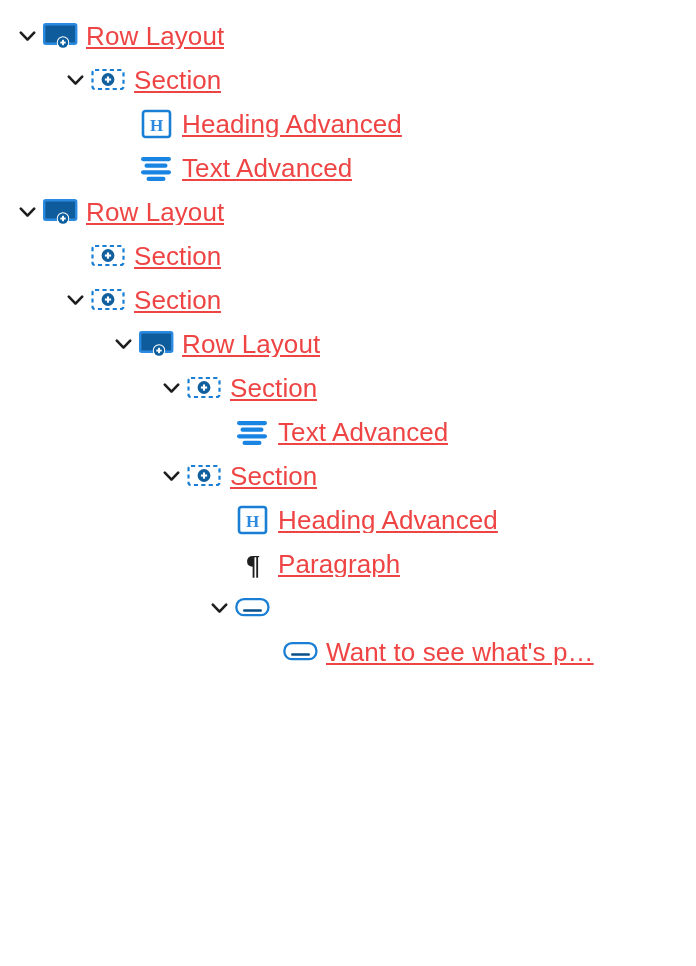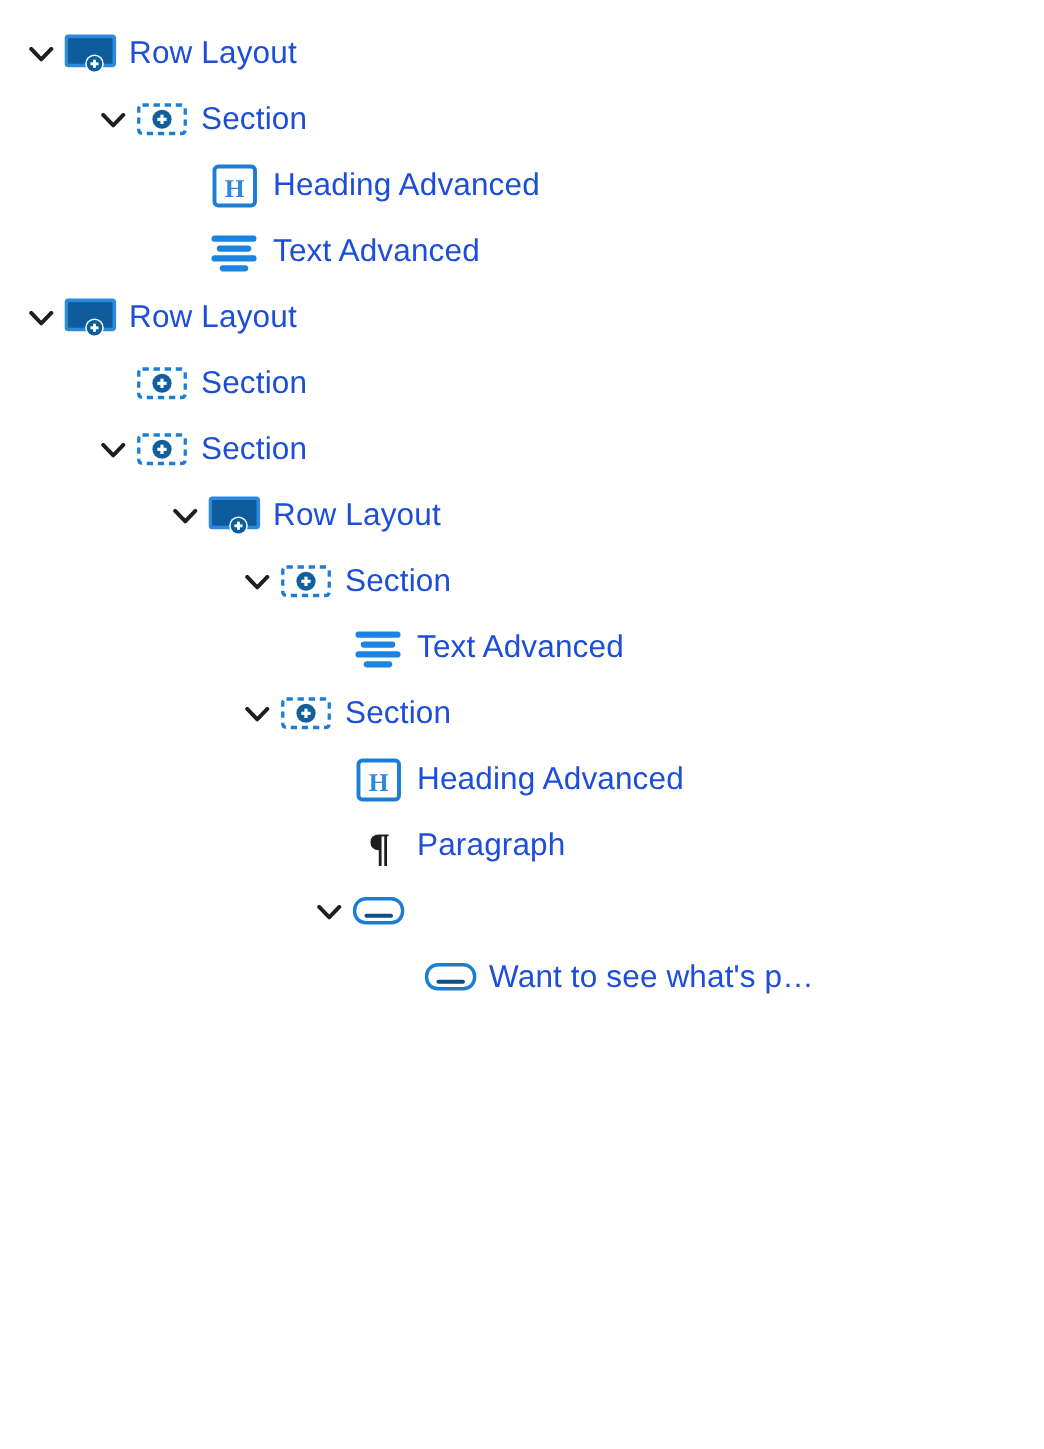--- a/index.html
+++ b/index.html
@@ -57,27 +57,28 @@
     min-width: 38px;
     height: 30px;
     display: flex;
     align-items: center;
     justify-content: center;
     margin-left: 2px;
   }
   .icon svg { display: block; }
 
   .label {
-    font-size: 21px;
+    font-size: 26px;
     line-height: 26px;
     letter-spacing: 0.1px;
-    color: #1d4ed8;
+    color: #ef4444;
     margin-left: 6px;
     overflow: hidden;
     text-overflow: ellipsis;
+    text-decoration: underline;
   }
 </style>
 </head>
 <body>
 
 <div id="tree">
     <div class="row" data-depth="0">
       <span class="chev">
   <svg width="17" height="11" viewBox="0 0 17 11">
     <path d="M1.8 1.6 L8.5 8.6 L15.2 1.6" fill="none" stroke="#1e1e1e" stroke-width="2.6" stroke-linecap="round" stroke-linejoin="round"></path>

